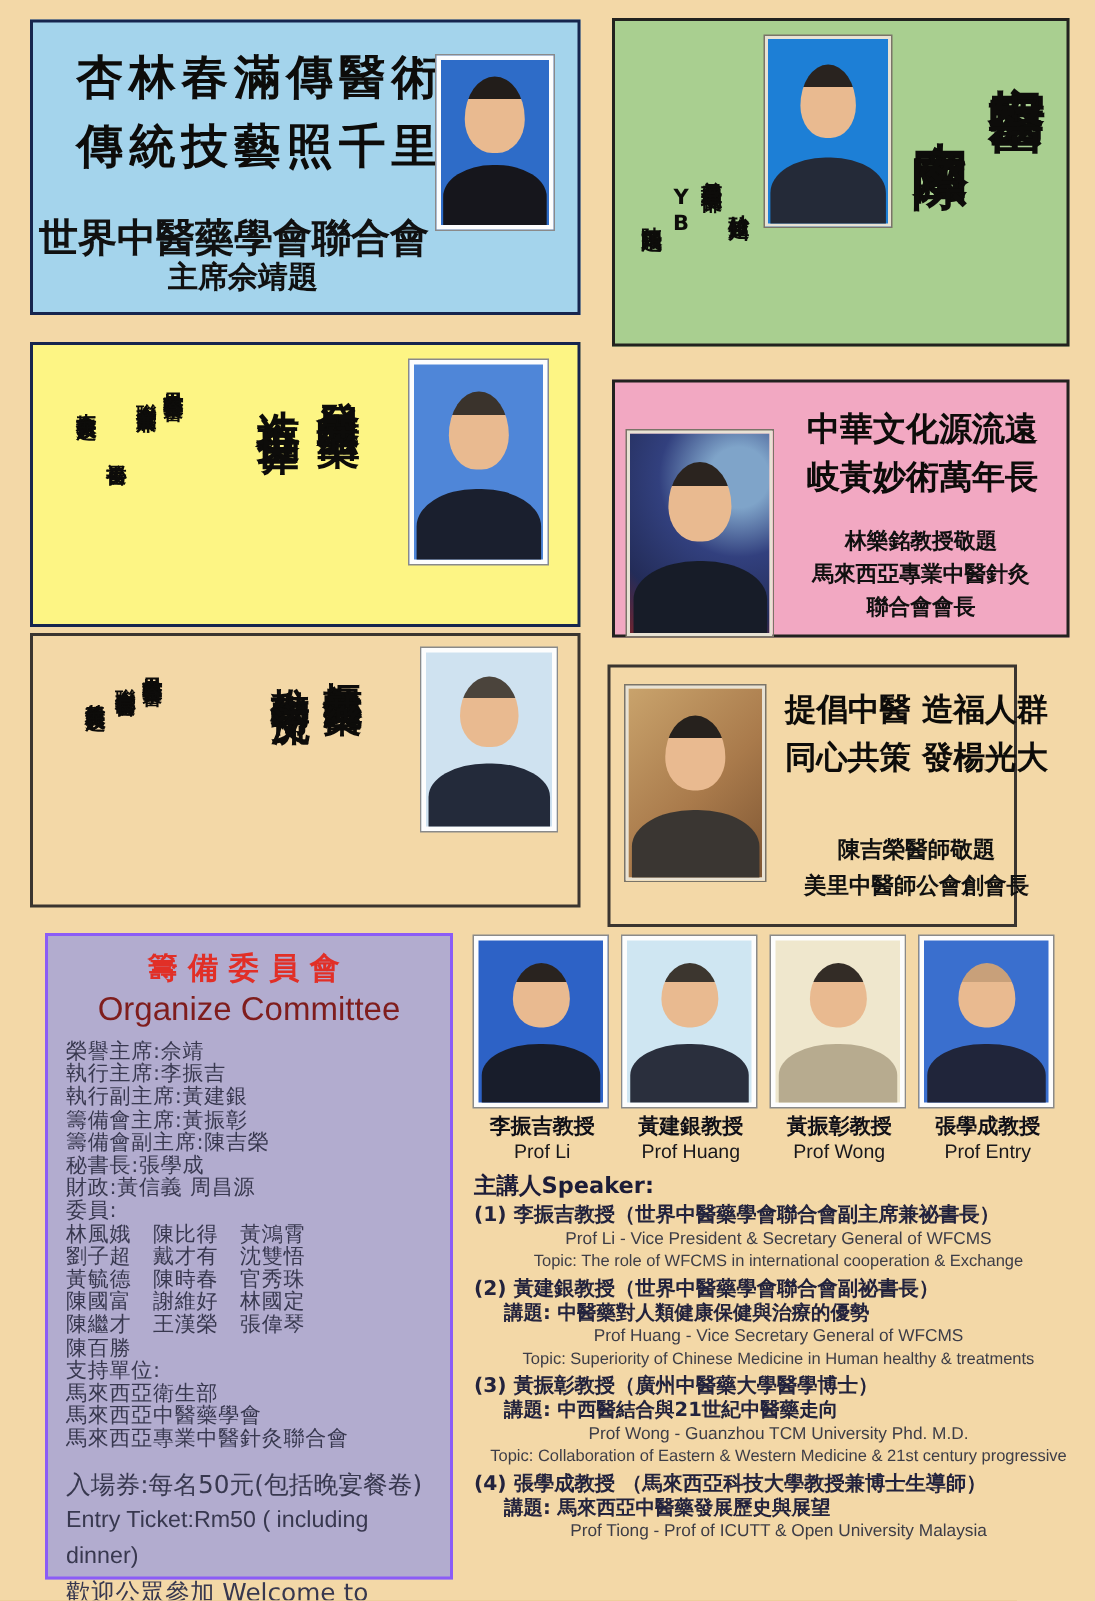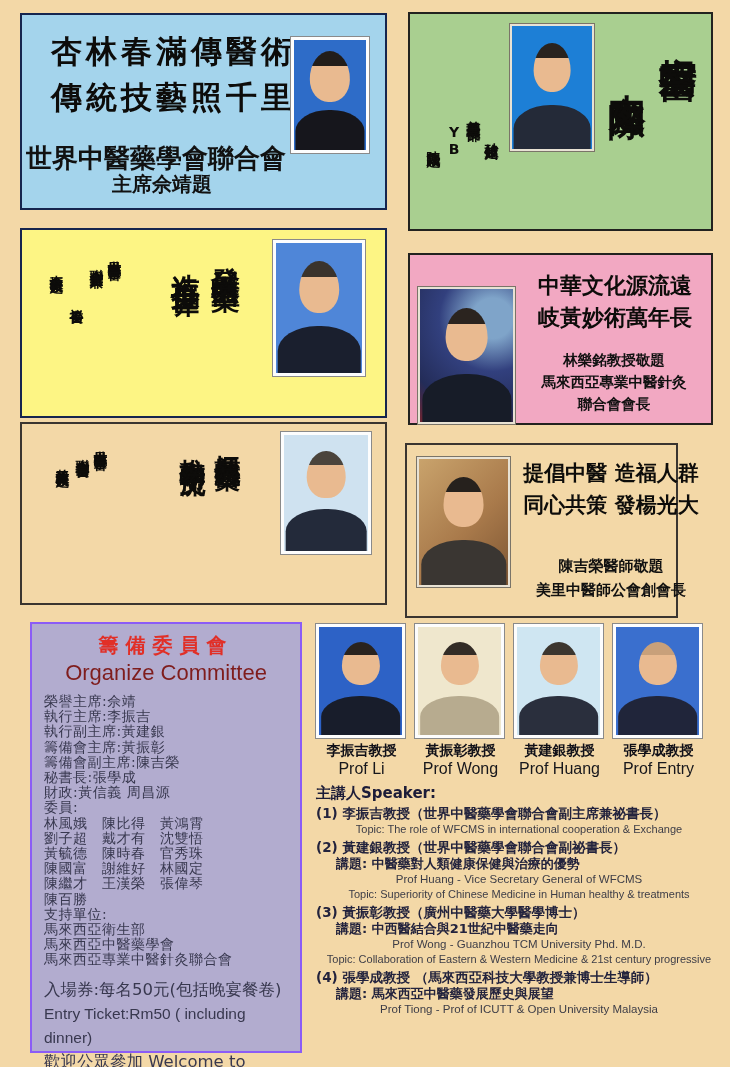--- a/index.html
+++ b/index.html
@@ -112,21 +112,21 @@
   
   .spk { position:absolute; left:316px; top:624px; width:406px; }
   .spk-row { display:flex; gap:8px; }
   .spk-card { width:91px; }
   .spk-card .photo { position:relative; display:block; width:89px; height:114px; }
   .ph-li    { --pbg:#2d62c6; --suit:#181d2b; }
   .ph-huang { --pbg:#cfe6f2; --suit:#2a2f3d; --hair:#3c362f; }
   .ph-wong  { --pbg:#efe7cd; --suit:#b7ab8f; --hair:#332c26; }
   .ph-tiong { --pbg:#3a6fce; --suit:#20253a; --hair:#c8a07a; }
   .spk-zh { margin-top:4px; text-align:center; font-size:14px; font-weight:bold; color:#101018; }
-  .spk-en { text-align:center; font-size:16px; color:#17171c; font-family:"Liberation Sans", sans-serif; }
+  .spk-en { text-align:center; font-size:13px; color:#17171c; font-family:"Liberation Sans", sans-serif; }
   .spk-head { margin-top:6px; font-size:15px; font-weight:bold; color:#1c1c38; }
   .spk-entry { margin-top:2px; }
   .spk-entry .l1 { font-size:13.5px; font-weight:bold; color:#23233d; line-height:17px; }
   .spk-entry .l2 { font-size:13px; font-weight:bold; color:#23233d; line-height:16px; padding-left:20px; }
   .spk-entry .l3 { font-size:11.5px; color:#3d3d47; line-height:15px; text-align:center; font-family:"Liberation Sans", sans-serif; }
   .spk-entry .l4 { font-size:11px;   color:#3d3d47; line-height:15px; text-align:center; font-family:"Liberation Sans", sans-serif; }
 </style>
 </head>
 <body>
 
@@ -229,40 +229,41 @@
   </div>
 
   <div class="spk">
     <div class="spk-row">
       <div class="spk-card">
         <div class="photo pframe-w ph-li"></div>
         <div class="spk-zh">李振吉教授</div>
         <div class="spk-en">Prof Li</div>
       </div>
       <div class="spk-card">
+        <div class="photo pframe-w ph-huang"></div>
+        <div class="spk-zh">黃建銀教授</div>
+        <div class="spk-en">Prof Huang</div>
+      </div>
+      <div class="spk-card">
         <div class="photo pframe-w ph-wong"></div>
         <div class="spk-zh">黃振彰教授</div>
         <div class="spk-en">Prof Wong</div>
       </div>
       <div class="spk-card">
-        <div class="photo pframe-w ph-huang"></div>
-        <div class="spk-zh">黃建銀教授</div>
-        <div class="spk-en">Prof Huang</div>
-      </div>
-      <div class="spk-card">
         <div class="photo pframe-w ph-tiong"></div>
         <div class="spk-zh">張學成教授</div>
         <div class="spk-en">Prof Entry</div>
       </div>
     </div>
 
     <div class="spk-head">主講人Speaker:</div>
 
     <div class="spk-entry">
       <div class="l1">(1) 李振吉教授（世界中醫藥學會聯合會副主席兼祕書長）</div>
+      <div class="l3">Prof Li  - Vice President &amp; Secretary General of WFCMS</div>
       <div class="l4">Topic: The role of WFCMS in international cooperation &amp; Exchange</div>
     </div>
     <div class="spk-entry">
       <div class="l1">(2) 黃建銀教授（世界中醫藥學會聯合會副祕書長）</div>
       <div class="l2">講題: 中醫藥對人類健康保健與治療的優勢</div>
       <div class="l3">Prof Huang  -  Vice Secretary General of WFCMS</div>
       <div class="l4">Topic: Superiority of Chinese Medicine in Human healthy &amp; treatments</div>
     </div>
     <div class="spk-entry">
       <div class="l1">(3) 黃振彰教授（廣州中醫藥大學醫學博士）</div>

